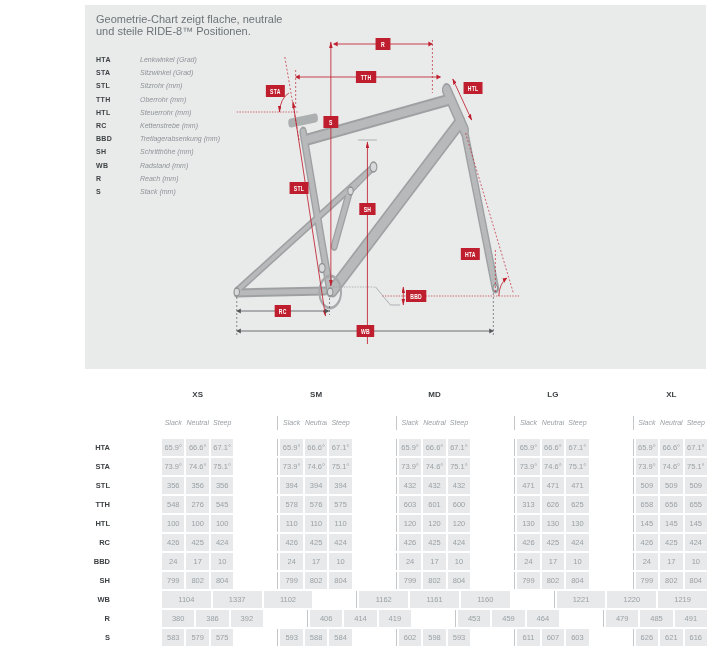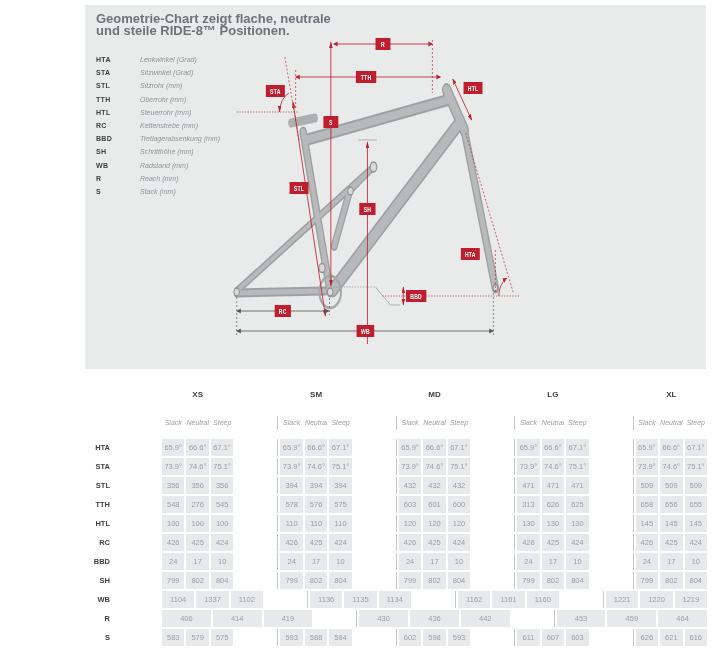--- a/index.html
+++ b/index.html
@@ -1,19 +1,19 @@
 <!DOCTYPE html>
 <html><head>
 <meta charset="utf-8">
 <style>
   html,body{margin:0;padding:0;background:#fff;}
   .page{position:relative;width:712px;height:665px;background:#fff;
         font-family:"Liberation Sans",sans-serif;overflow:hidden;}
   .panel{position:absolute;left:85px;top:5px;width:621px;height:364px;background:#e9eaea;}
-  .intro{position:absolute;left:11px;top:8px;font-size:13px;line-height:12px;color:#6d7478;font-weight:bold;}
+  .intro{position:absolute;left:11px;top:8px;font-size:11px;line-height:12px;color:#6d7478;}
   .legend{position:absolute;left:11px;top:48px;}
   .legend-row{display:flex;height:13.2px;align-items:center;font-size:7px;}
   .legend-row .abbr{width:44px;font-weight:bold;color:#3d4245;letter-spacing:.3px;}
   .legend-row .desc{font-style:italic;color:#8f959a;}
   .diagram{position:absolute;left:145px;top:15px;}
 
   .geo-table{position:absolute;left:85px;top:388px;width:622px;}
   .trow{display:flex;margin-bottom:2px;gap:44px;}
   .tlabel{width:30px;box-sizing:border-box;text-align:right;padding-right:5px;
           font-weight:bold;font-size:7.5px;color:#3d4245;line-height:17px;flex:none;}
@@ -496,52 +496,52 @@
           </div>
         </div>
         <div class="trow">
           <div class="tlabel">WB</div>
           <div class="tgroup">
             <div class="tcell">1104</div>
             <div class="tcell">1337</div>
             <div class="tcell">1102</div>
           </div>
           <div class="tgroup">
-            <div class="tcell">1136</div>
-            <div class="tcell">1135</div>
-            <div class="tcell">1134</div>
-          </div>
-          <div class="tgroup">
             <div class="tcell">1162</div>
             <div class="tcell">1161</div>
             <div class="tcell">1160</div>
           </div>
           <div class="tgroup">
             <div class="tcell">1221</div>
             <div class="tcell">1220</div>
             <div class="tcell">1219</div>
           </div>
         </div>
         <div class="trow">
           <div class="tlabel">R</div>
           <div class="tgroup">
+            <div class="tcell">380</div>
+            <div class="tcell">386</div>
+            <div class="tcell">392</div>
+          </div>
+          <div class="tgroup">
             <div class="tcell">406</div>
             <div class="tcell">414</div>
             <div class="tcell">419</div>
           </div>
           <div class="tgroup">
-            <div class="tcell">430</div>
-            <div class="tcell">436</div>
-            <div class="tcell">442</div>
-          </div>
-          <div class="tgroup">
             <div class="tcell">453</div>
             <div class="tcell">459</div>
             <div class="tcell">464</div>
           </div>
+          <div class="tgroup">
+            <div class="tcell">479</div>
+            <div class="tcell">485</div>
+            <div class="tcell">491</div>
+          </div>
         </div>
         <div class="trow">
           <div class="tlabel">S</div>
           <div class="tgroup">
             <div class="tcell">583</div>
             <div class="tcell">579</div>
             <div class="tcell">575</div>
           </div>
           <div class="tgroup">
             <div class="tcell">593</div>

